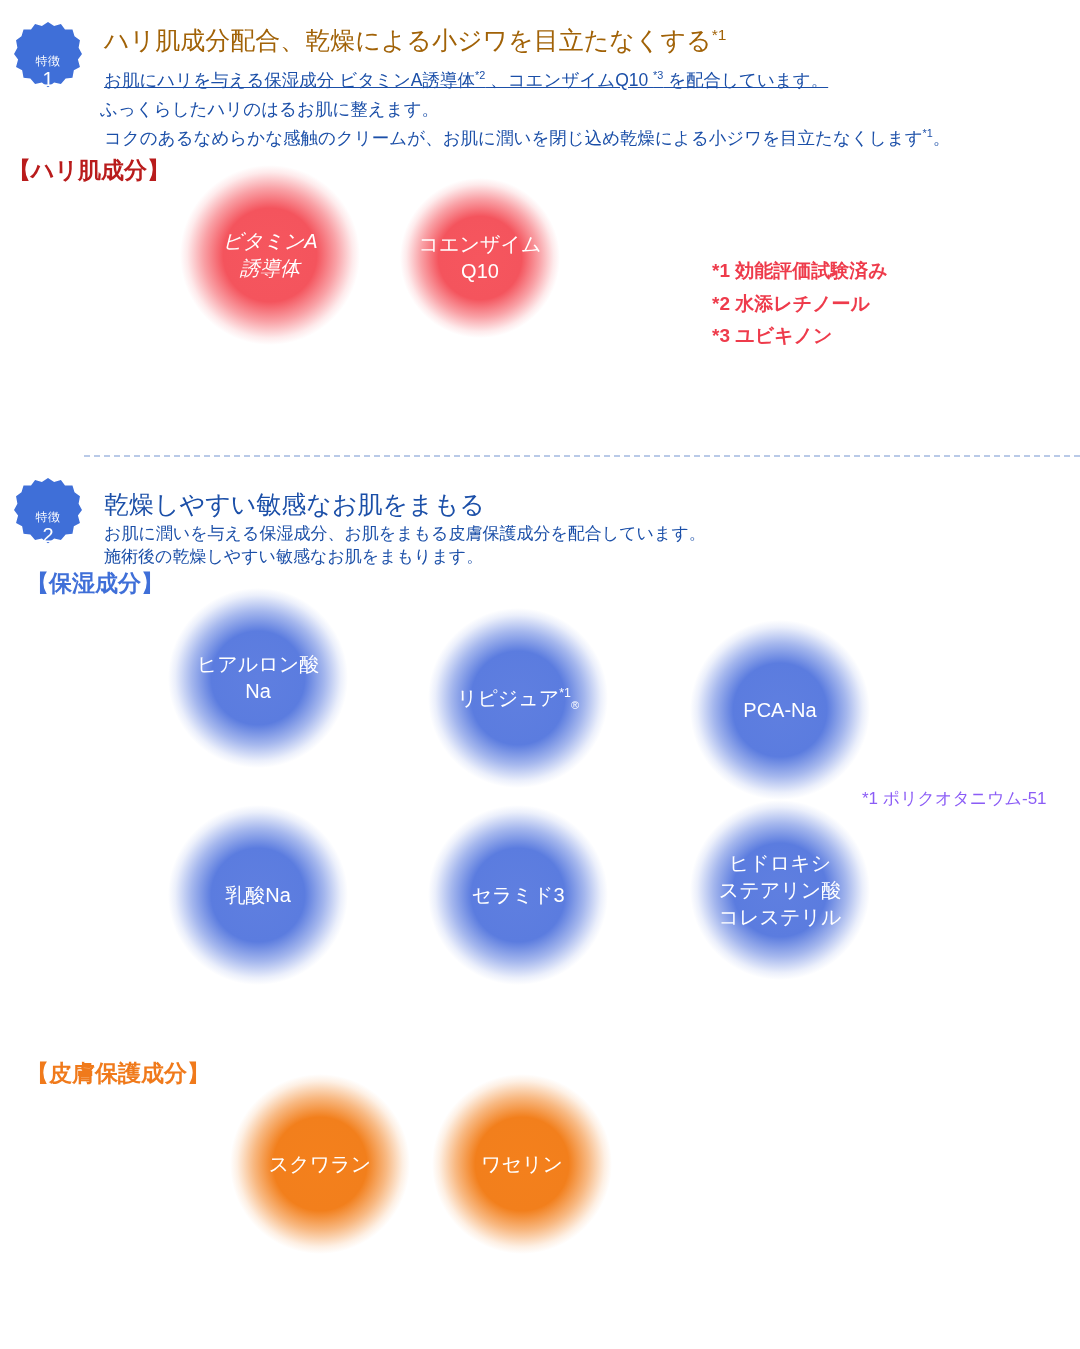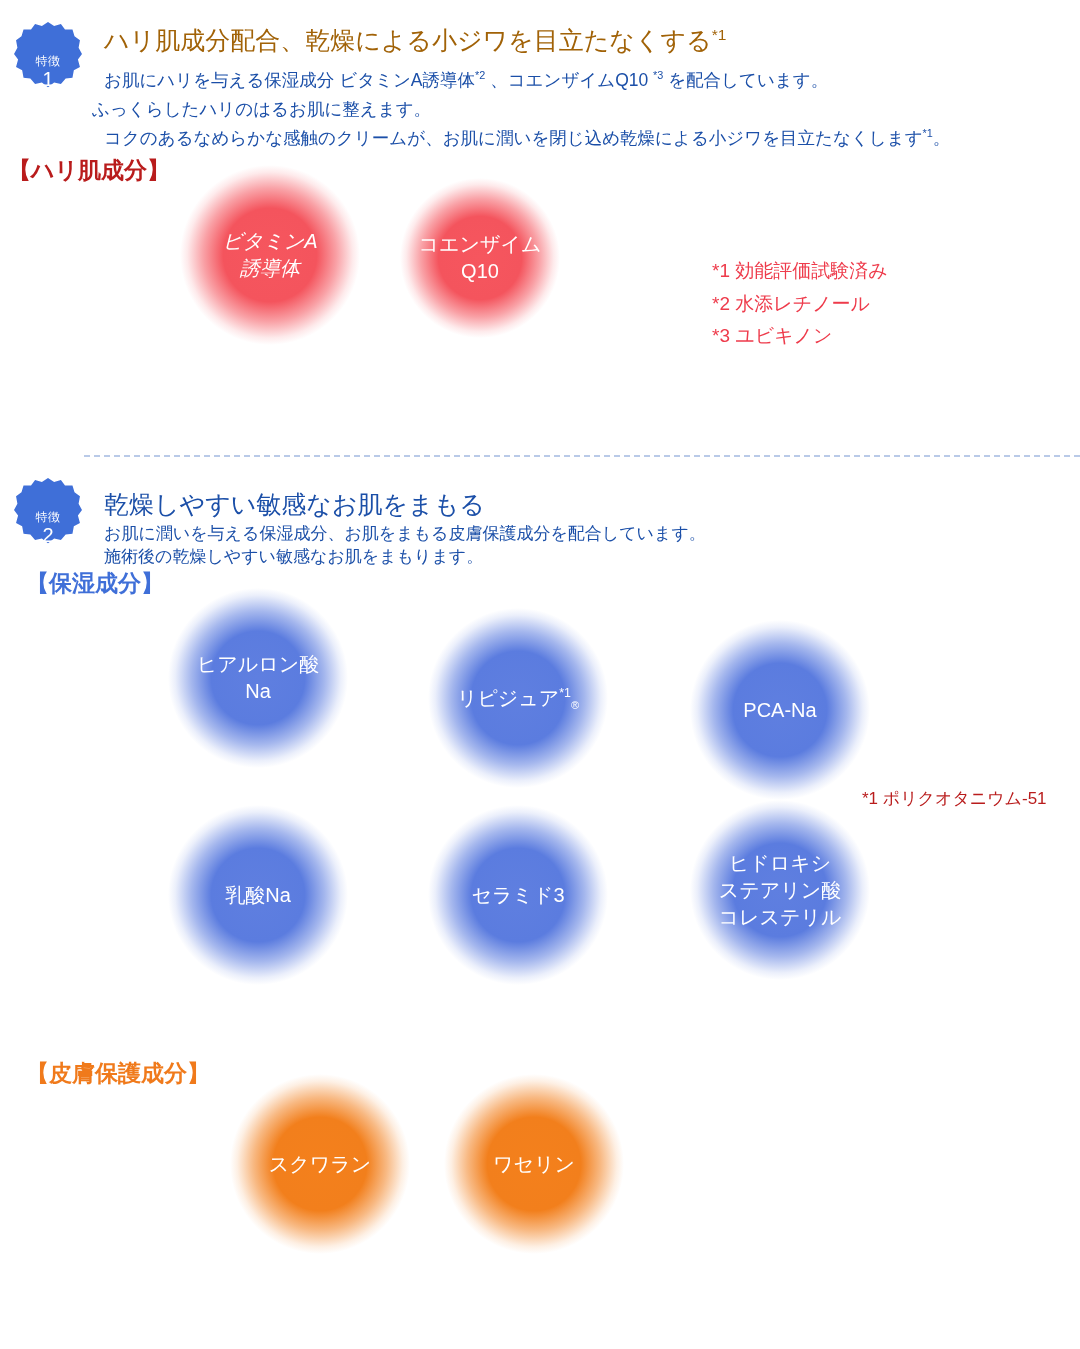--- a/index.html
+++ b/index.html
@@ -119,27 +119,28 @@
   .blob-orange {
     background: radial-gradient(closest-side, #f4801c 0%, #f27f1c 52%, rgba(242,127,28,0.55) 74%, rgba(242,127,28,0.12) 92%, rgba(242,127,28,0) 100%);
   }
 
   
   .notes {
     position: absolute;
     font-size: 19px;
     line-height: 1.72;
     white-space: nowrap;
+    font-weight: bold;
   }
   .notes-red { color: #ee3b4b; }
   .note-line { display: block; }
   .note-single {
     position: absolute;
     font-size: 17px;
-    color: #b91c1c;
+    color: #8b5cf6;
     white-space: nowrap;
   }
 
   
   .divider {
     position: absolute;
     height: 0;
     border-top: 2px dashed #b9cae8;
   }
 </style>
@@ -149,24 +150,24 @@
 <div class="badge" style="left:14px; top:22px;">
   <span class="seal"></span>
   <span class="b-label">特徴</span>
   <span class="b-num">1</span>
 </div>
 
 <div class="h-main" style="left:104px; top:24px;">
   <span>ハリ肌成分配合、乾燥による小ジワを目立たなくする</span><sup>*1</sup>
 </div>
 
-<div class="para" style="left:104px; top:66px;">
+<div class="para" style="left:104px; top:66px;text-decoration:underline;">
   お肌にハリを与える保湿成分 ビタミンA誘導体<sup>*2</sup> 、コエンザイムQ10 <sup>*3</sup> を配合しています。
 </div>
-<div class="para" style="left:92px; top:95px;">
+<div class="para" style="left:100px; top:95px;">
   ふっくらしたハリのはるお肌に整えます。
 </div>
 <div class="para" style="left:104px; top:124px;">
   コクのあるなめらかな感触のクリームが、お肌に潤いを閉じ込め乾燥による小ジワを目立たなくします<sup>*1</sup>。
 </div>
 
 <div class="sec-title sec-red" style="left:8px; top:155px;">【ハリ肌成分】</div>
 
 <div class="blob blob-red" style="left:180px; top:165px; width:180px; height:180px;font-style:italic;">
   <span class="blob-text">
@@ -237,15 +238,15 @@
 </div>
 
 <div class="note-single" style="left:862px; top:787px;">*1 ポリクオタニウム-51</div>
 
 <div class="sec-title sec-orange" style="left:26px; top:1058px;">【皮膚保護成分】</div>
 
 <div class="blob blob-orange" style="left:230px; top:1074px; width:180px; height:180px;">
   <span class="blob-text">スクワラン</span>
 </div>
 
-<div class="blob blob-orange" style="left:444px; top:1074px; width:180px; height:180px;">
+<div class="blob blob-orange" style="left:432px; top:1074px; width:180px; height:180px;">
   <span class="blob-text">ワセリン</span>
 </div>
 
 </body></html>

